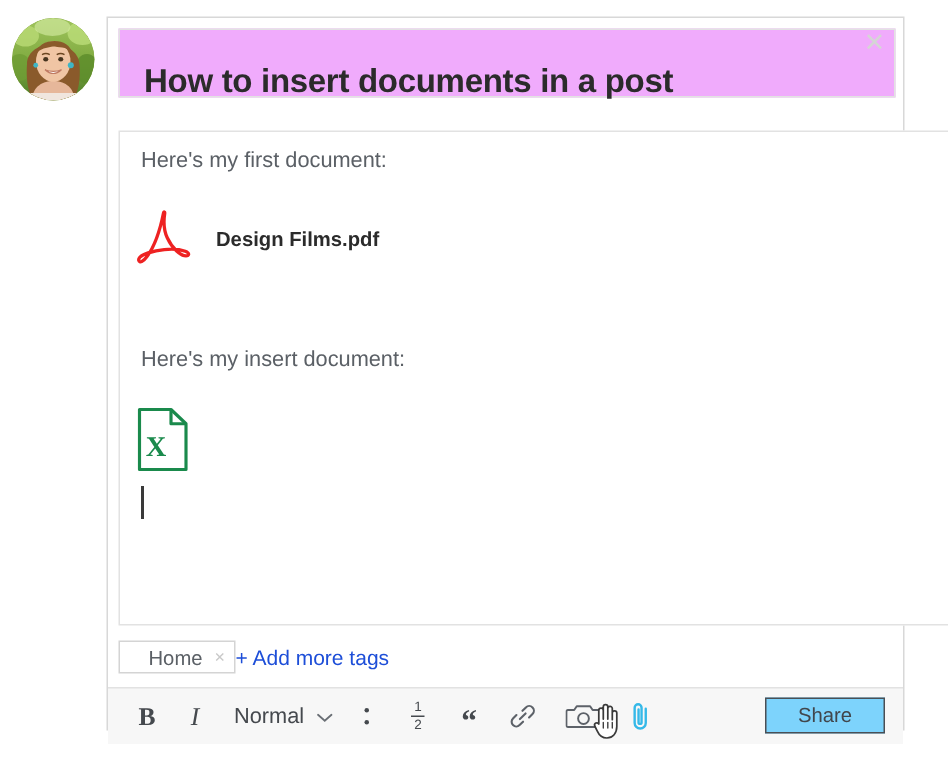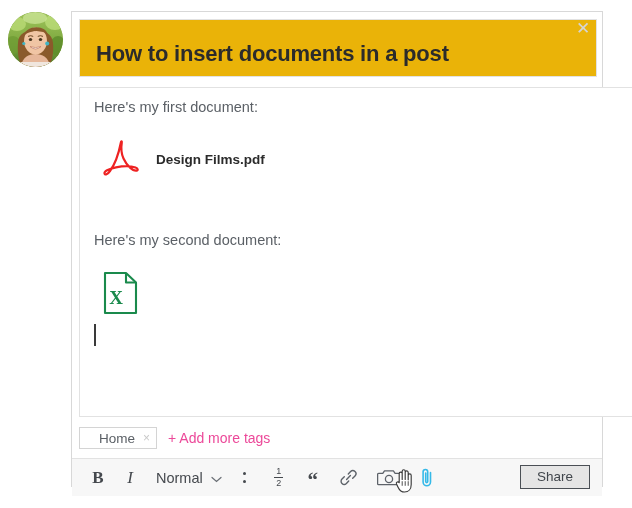--- a/index.html
+++ b/index.html
@@ -39,24 +39,24 @@
     border: 1px solid #d8d8d8;
     box-sizing: border-box;
   }
 
   
   #title-box {
     position: absolute;
     left: 7px;
     top: 7px;
     width: 518px;
-    height: 58px;
+    height: 46px;
     border: 1px solid #e2e2e2;
     box-sizing: border-box;
-    background: #eab308;
+    background: #f0abfc;
   }
   #post-title {
     position: absolute;
     left: 16px;
     top: 21px;
     font-size: 22px;
     font-weight: bold;
     color: #2b2b2b;
     letter-spacing: -0.2px;
     white-space: nowrap;
@@ -92,21 +92,21 @@
     left: 14px;
     font-size: 14.5px;
     color: #5b6066;
     white-space: nowrap;
   }
   #line1 { top: 11px; }
   #line2 { top: 144px; }
 
   .attachment {
     position: absolute;
-    left: 20px;
+    left: 8px;
     display: flex;
     align-items: center;
   }
   #attach1 { top: 48px; }
   #attach2 { top: 182px; }
   .att-name {
     margin-left: 14px;
     font-size: 13.5px;
     font-weight: bold;
     color: #2b2b2b;
@@ -145,23 +145,22 @@
     color: #5b6066;
   }
   #tag-home-x {
     margin-left: 8px;
     color: #c9c9c9;
     font-size: 12px;
     line-height: 12px;
     cursor: pointer;
   }
   #add-tags {
-    margin-left: 11px;
     font-size: 14px;
-    color: #ec4899;
+    color: #1d4ed8;
     white-space: nowrap;
     cursor: pointer;
   }
 
   
   #toolbar {
     position: absolute;
     left: 0px;
     top: 446px;
     width: 530px;
@@ -193,24 +192,24 @@
 
   .dotcol { display:flex; flex-direction:column; gap:5px; }
   .dotcol i { width:3px; height:3px; background:#45494e; border-radius:50%; display:block; }
   .frac { display:flex; flex-direction:column; align-items:center; font-size:9px; line-height:9px; color:#45494e; }
   .frac .bar { width:9px; height:1px; background:#45494e; margin:1px 0; }
 
   #share-btn {
     position: absolute;
     right: 12px;
     top: 453px;
-    width: 70px;
+    width: 80px;
     height: 24px;
     border: 1px solid #4a4f55;
-    background: #e5e5e5;
+    background: #7dd3fc;
     color: #41464c;
     font-size: 13.5px;
     font-family: "Liberation Sans", sans-serif;
     cursor: pointer;
     padding: 0;
     line-height: 22px;
   }
 
   
   #mouse-cursor {
@@ -280,21 +279,21 @@
 
     <div class="attachment" id="attach1">
       <svg class="att-icon" viewBox="0 0 42 46">
         <g fill="none" stroke="#ee2222" stroke-width="2.2" stroke-linecap="round" stroke-linejoin="round">
           <path d="M21 6 C19 16 16 27 10 35 C7.5 38.5 5 39.5 4.5 37.5 C4 35.3 8 33 16 31.3 C23 29.8 31 29.8 35.5 31.5 C38.5 32.6 38.3 34.6 36 34.6 C32.5 34.6 27 30 23.5 22.5 C21.6 18.4 21 11.5 21.8 6.3 C22 5.2 21.2 5 21 6 Z"></path>
         </g>
       </svg>
       <span class="att-name">Design Films.pdf</span>
     </div>
 
-    <div class="body-line" id="line2">Here's my second document:</div>
+    <div class="body-line" id="line2">Here's my insert document:</div>
 
     <div class="attachment" id="attach2">
       <svg class="att-icon" viewBox="0 0 42 46">
         <path d="M5 3 H26 L36 12.5 V43 H5 Z" fill="#ffffff" stroke="#1a8a4c" stroke-width="2.1" stroke-linejoin="round"></path>
         <path d="M26 3 V12.5 H36" fill="none" stroke="#1a8a4c" stroke-width="2.1" stroke-linejoin="round"></path>
         <text x="16" y="34" font-family="Liberation Serif, serif" font-size="19" font-weight="bold" fill="#1a8a4c" text-anchor="middle">X</text>
       </svg>
     </div>
 
     <div id="caret"></div>

